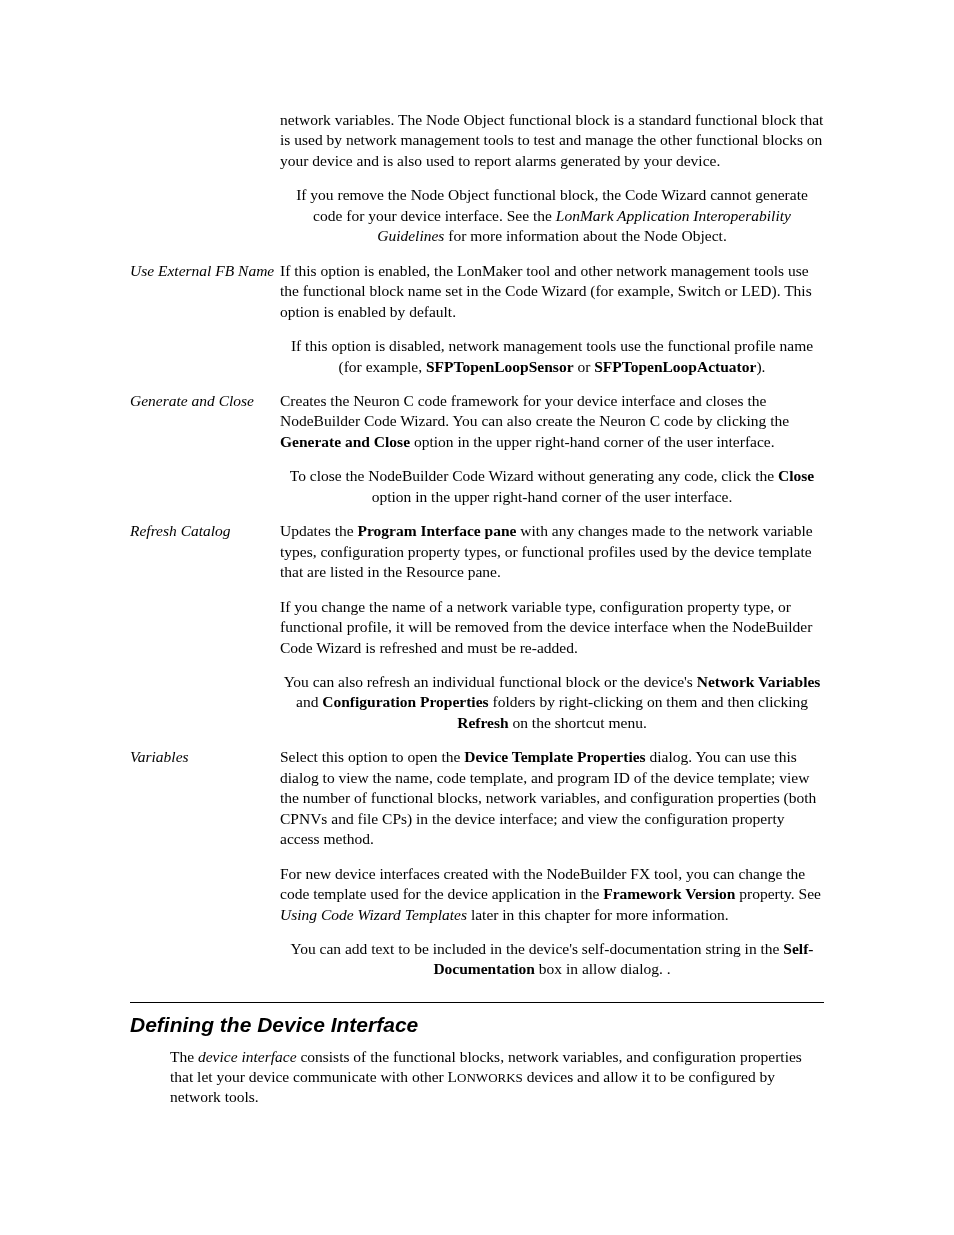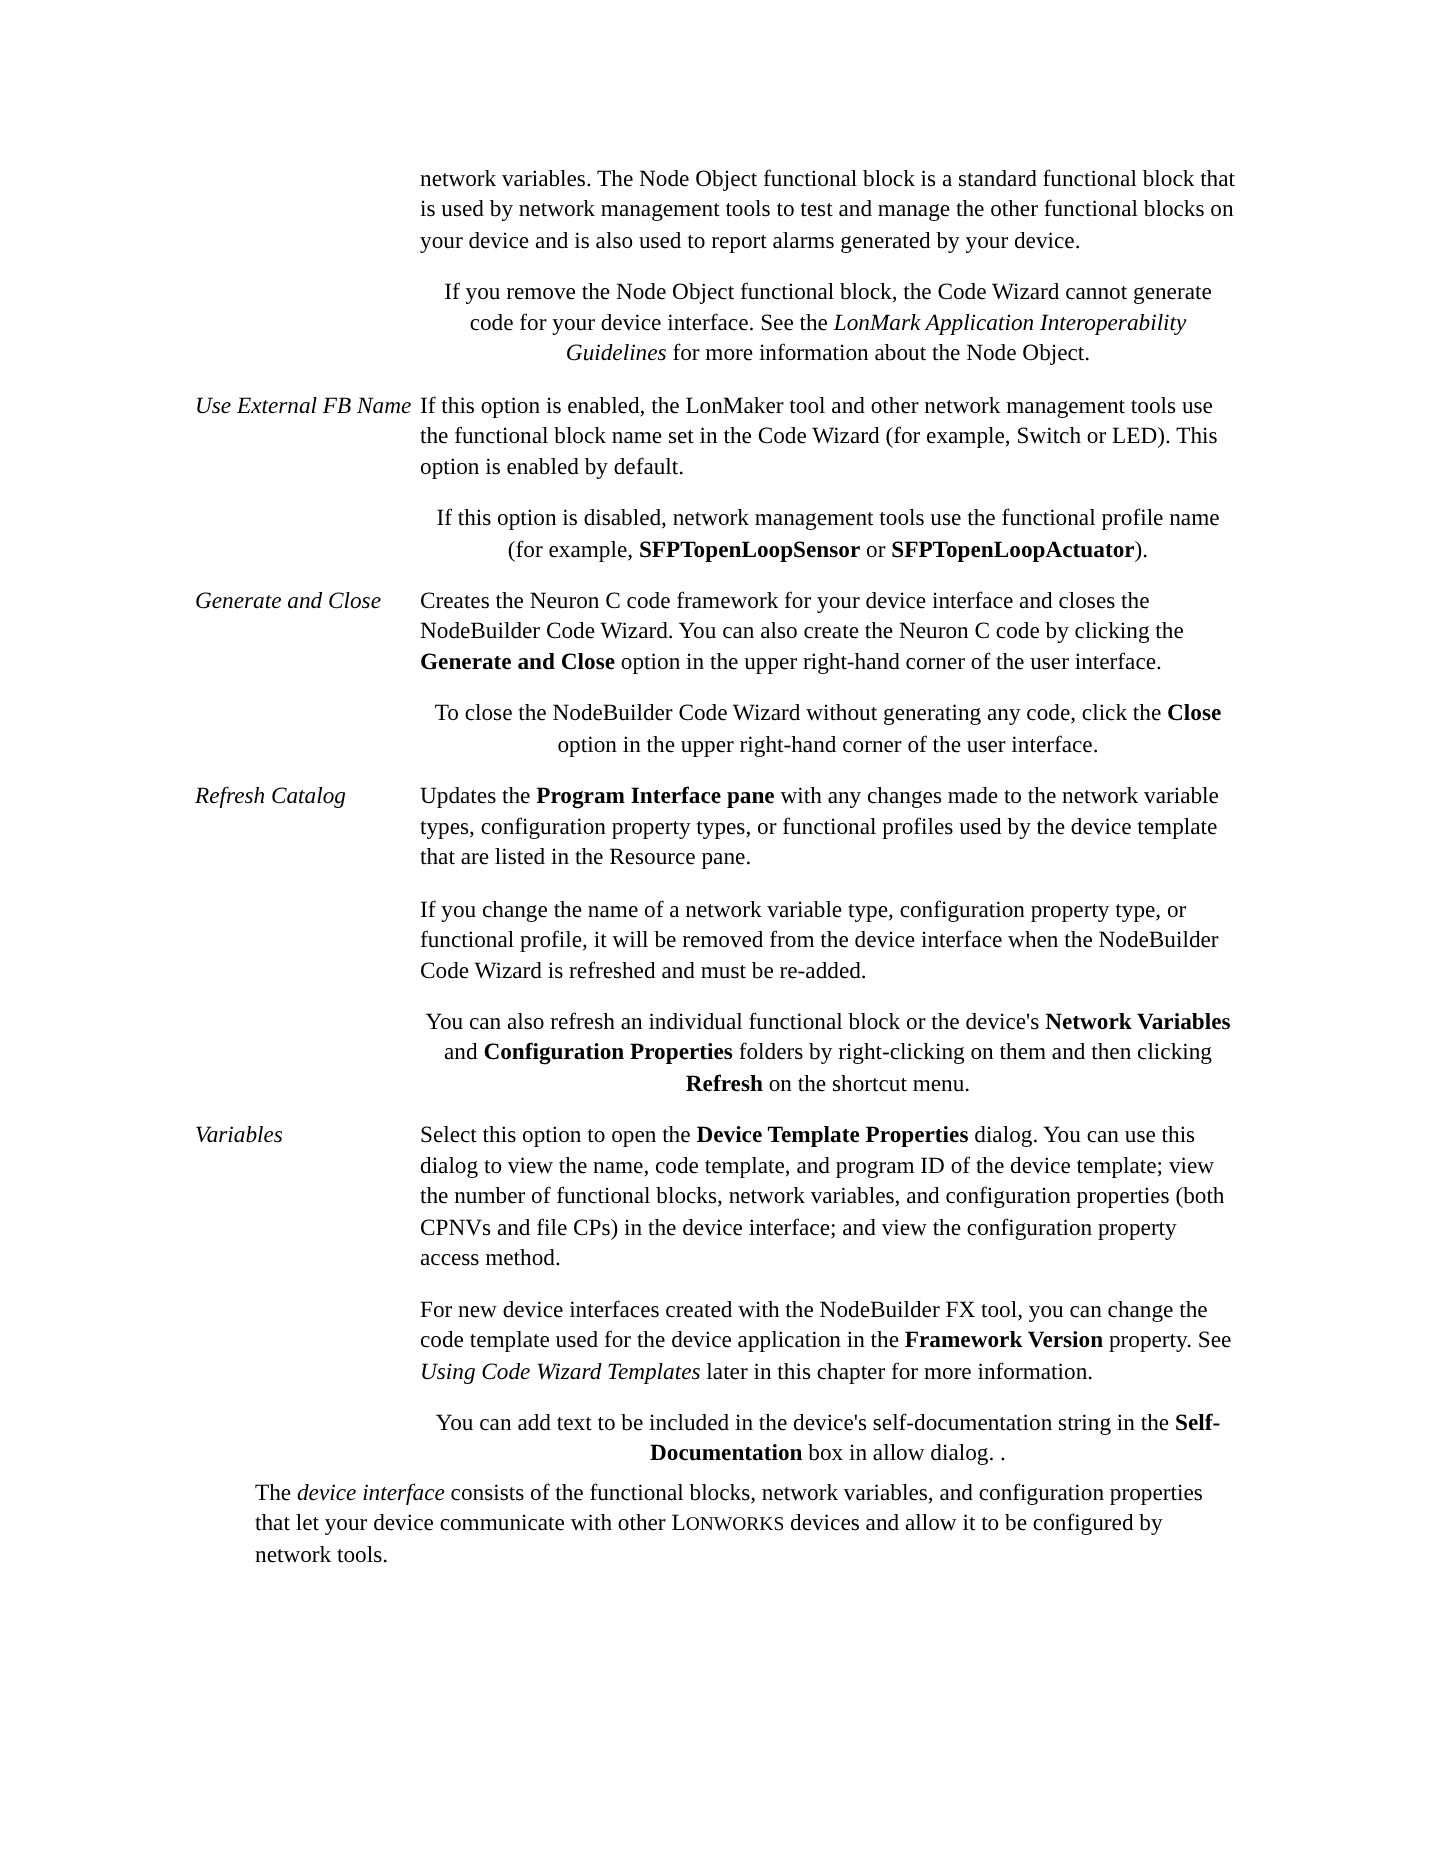--- a/index.html
+++ b/index.html
@@ -149,18 +149,19 @@
           <span>For new device interfaces created with the NodeBuilder FX tool, you can change the code template used for the device application in the </span><span class="bold">Framework Version</span><span> property.  See </span><span class="ital">Using Code Wizard Templates</span><span> later in this chapter for more information.</span>
         </p>
         <p class="para">
           <span>You can add text to be included in the device's self-documentation string in the </span><span class="bold">Self-Documentation</span><span> box in allow dialog.  .</span>
         </p>
       </td>
     </tr>
   </tbody>
     </table>
 
+  <h2 class="sec">Defining the Device Interface</h2>
 
   <p class="intro">
     <span>The </span><span class="ital">device interface</span><span> consists of the functional blocks, network variables, and configuration properties that let your device communicate with other L</span><span style="font-size:13px">ONWORKS</span><span> devices and allow it to be configured by network tools.</span>
   </p>
 
 </div>
 
 </body></html>

